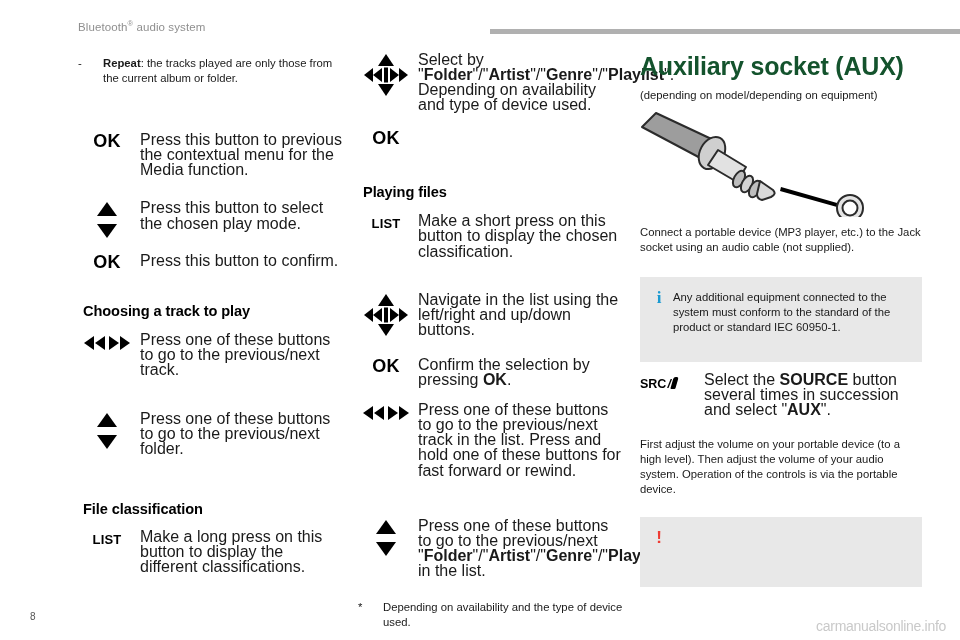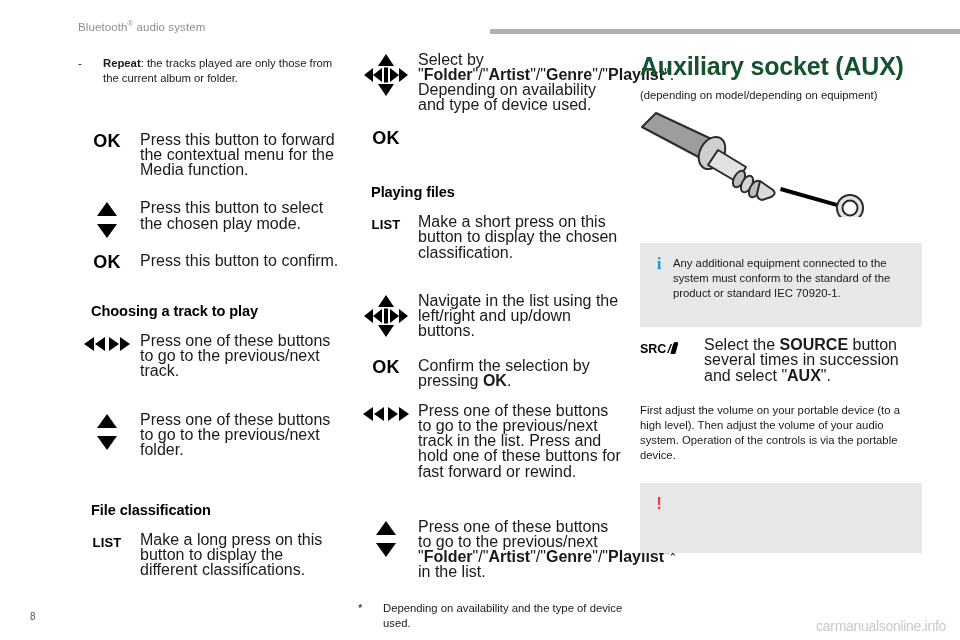--- a/index.html
+++ b/index.html
@@ -54,21 +54,21 @@
   
   .para {
     font-size: 11.3px;
     line-height: 15.1px;
     color: #1a1a1a;
   }
 
   h2.section-head {
     font-size: 14.6px;
     font-weight: bold;
-    margin: 13px;
+    margin: 5px;
     line-height: 18px;
     color: #000;
     letter-spacing: -0.1px;
   }
   h1.page-head {
     font-size: 25px;
     font-weight: bold;
     margin: 0;
     line-height: 24px;
     color: #14532d;
@@ -217,21 +217,21 @@
 
   <div class="dash-item" style="margin-top:6px;">
     <span class="dash">-</span>
     <b>Repeat</b><span>: the tracks played are only those from the current album or folder.</span>
   </div>
 
   <div class="irow" style="margin-top:46px;">
     <div class="icon-cell">
       <span class="lbl-ok">OK</span>
     </div>
-    <div class="txt">Press this button to forward the contextual menu for the Media function.</div>
+    <div class="txt">Press this button to previous the contextual menu for the Media function.</div>
   </div>
 
   <div class="irow" style="margin-top:23px;">
     <div class="icon-cell">
       <svg class="glyph" width="22" height="40" viewBox="0 0 22 40">
         <polygon points="11,2 21,16 1,16" fill="#000"></polygon>
         <polygon points="11,38 21,24 1,24" fill="#000"></polygon>
       </svg>
     </div>
     <div class="txt">Press this button to select the chosen play mode.</div>
@@ -391,24 +391,25 @@
 
       <path d="M120,72 L133,81 Q137,85 131,88 L122,91 Q117,90 117,85 Z" fill="#dadada" stroke="#2b2b2b" stroke-width="2" stroke-linejoin="round"></path>
 
       <polygon points="140,82 197,98 197,94 141,78" fill="#000"></polygon>
 
       <circle cx="210" cy="99" r="13" fill="#e4e4e4" stroke="#2b2b2b" stroke-width="2"></circle>
       <circle cx="210" cy="99" r="7.5" fill="#ffffff" stroke="#2b2b2b" stroke-width="2"></circle>
     </svg>
   </div>
 
+  <div class="para" style="margin-top:4px;">Connect a portable device (MP3 player, etc.) to the Jack socket using an audio cable (not supplied).</div>
 
   <div class="callout" style="margin-top:22px; min-height:84px;">
     <span class="co-icon info">i</span>
-    <div class="cotext">Any additional equipment connected to the system must conform to the standard of the product or standard IEC 70920-1.</div>
+    <div class="cotext">Any additional equipment connected to the system must conform to the standard of the product or standard IEC 60950-1.</div>
   </div>
 
   <div class="irow" style="margin-top:10px;">
     <div class="icon-cell" style="width:60px;text-align:left;padding-top:2px;">
       <span class="lbl-src"><span>SRC</span><span class="slash">/</span><span class="bar"></span></span>
     </div>
     <div class="txt" style="margin-left:64px;">
       <span>Select the </span><b>SOURCE</b><span> button several times in succession and select "</span><b>AUX</b><span>".</span>
     </div>
   </div>

